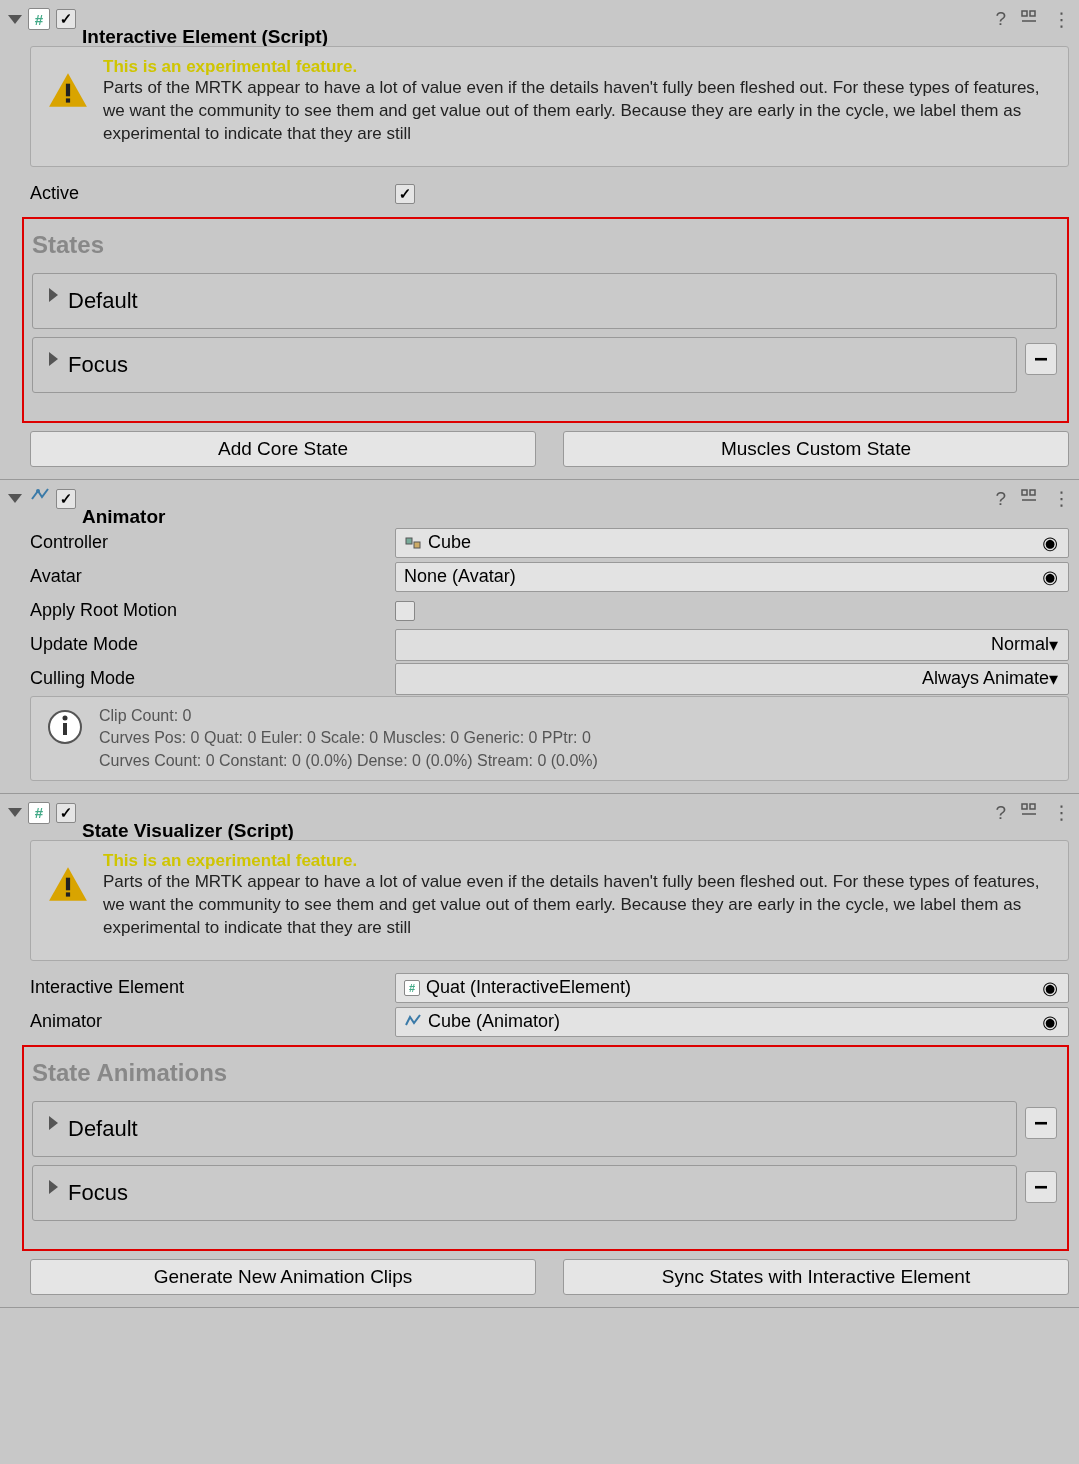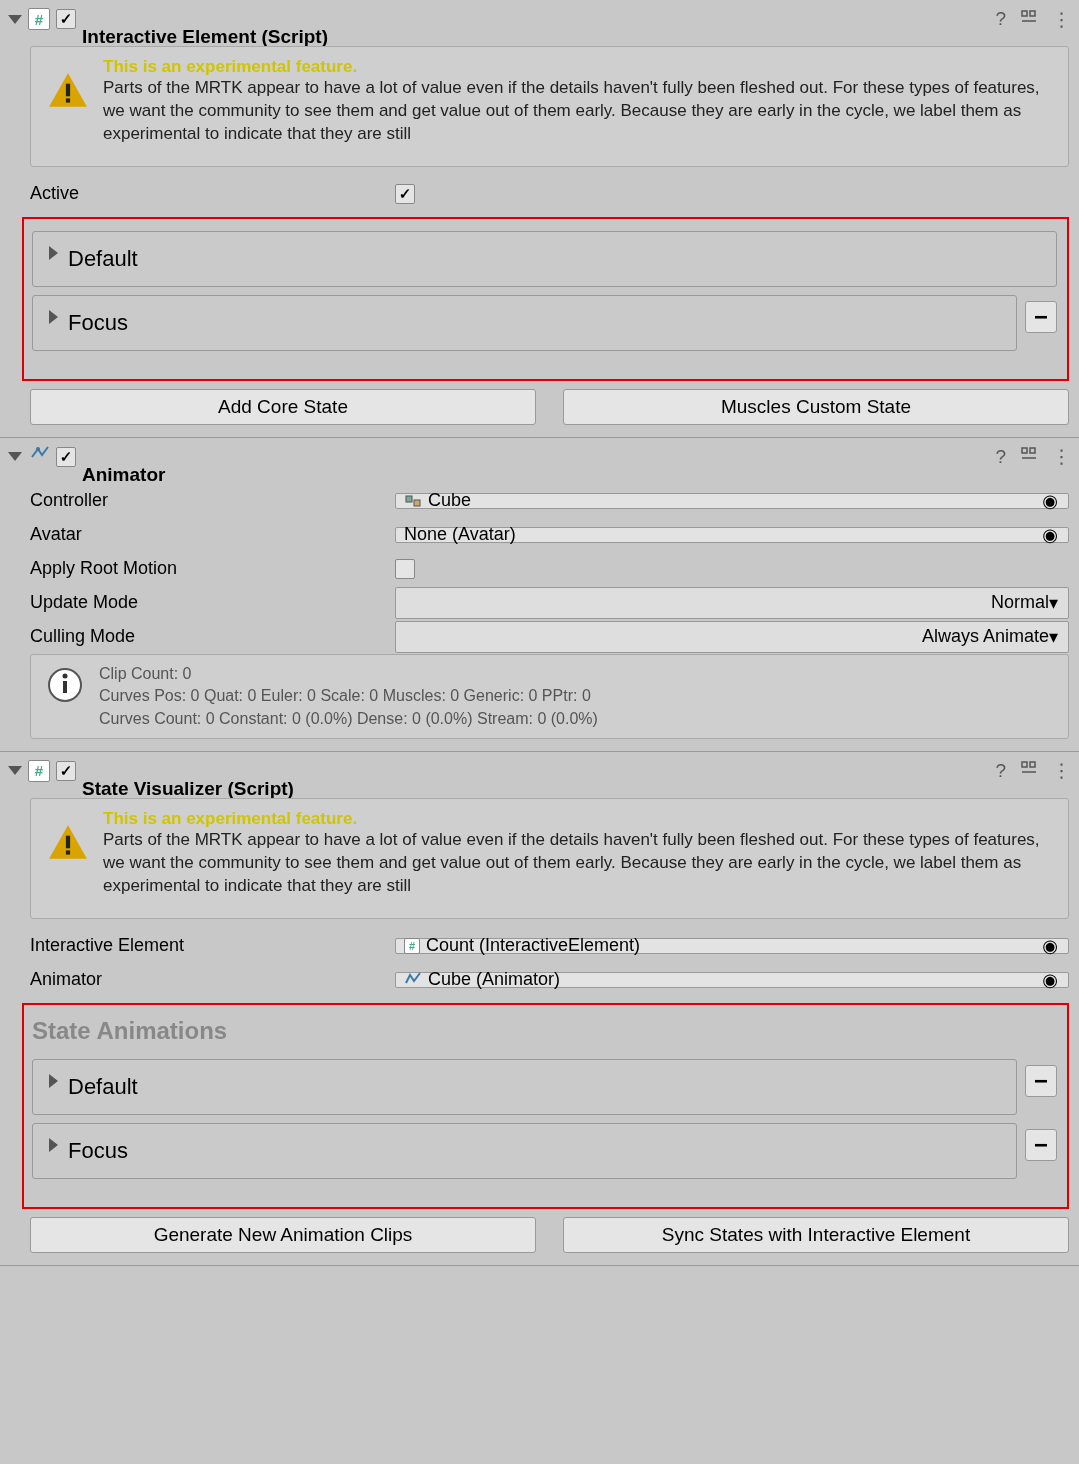--- a/index.html
+++ b/index.html
@@ -21,21 +21,21 @@
 .warning-box .wtext { color:#222; font-size:17px; line-height:1.35; }
 .row { display:flex; align-items:center; min-height:34px; }
 .label { width: 365px; }
 .red-box { border:2px solid #d00; padding:12px 10px 20px 8px; margin:6px 0 8px -8px;}
 .section-title { color:#888; font-size:24px; font-weight:bold; margin-bottom:14px; }
 .state-row { display:flex; gap:8px; margin-bottom:8px; }
 .state-item { flex:1; background:#cacaca; border:1px solid #999; border-radius:3px; padding:14px 16px; display:flex; align-items:flex-start; gap:10px; font-size:22px;}
 .minus-btn { width:32px; height:32px; background:#e5e5e5; border:1px solid #999; border-radius:3px; display:flex; align-items:center; justify-content:center; font-size:24px; font-weight:bold; align-self:flex-start; margin-top:6px; cursor:pointer;}
 .btn-row { display:flex; gap:27px; margin-top:4px;}
 .btn { flex:1; height:36px; background:#e5e5e5; border:1px solid #999; border-radius:3px; font-size:19px; display:flex; align-items:center; justify-content:center; cursor:pointer;}
-.field { flex:1; height:16px; background:#e3e3e3; border:1px solid #999; border-radius:2px; display:flex; align-items:center; padding:0 8px; gap:6px; font-size:18px; position:relative;}
+.field { flex:1; height:30px; background:#e3e3e3; border:1px solid #999; border-radius:2px; display:flex; align-items:center; padding:0 8px; gap:6px; font-size:18px; position:relative;}
 .field .target { position:absolute; right:10px; }
 .dropdown { flex:1; height:32px; background:#dedede; border:1px solid #999; border-radius:2px; display:flex; align-items:center; padding:0 10px; justify-content:flex-end; font-size:18px;}
 .info-box { background:#cfcfcf; border:1px solid #aaa; border-radius:3px; padding:8px 12px 8px 68px; position:relative; }
 .info-box svg { position:absolute; left:14px; top:10px; }
 .info-text { color:#555; font-size:16px; line-height:1.4;}
 .mini-icon { width:18px; height:18px; }
 </style>
 </head>
 <body>
 
@@ -67,20 +67,21 @@
           </svg>
       </span>
       <div class="yellow">This is an experimental feature.</div>
       <div class="wtext">Parts of the MRTK appear to have a lot of value even if the details haven't fully been fleshed out. For these types of features, we want the community to see them and get value out of them early. Because they are early in the cycle, we label them as experimental to indicate that they are still</div>
     </div>
     <div class="row">
       <span class="label">Active</span>
       <span class="checkbox checked"></span>
     </div>
     <div class="red-box">
+      <div class="section-title">States</div>
       <div class="state-row">
         <div class="state-item">
           <span class="foldout-collapsed"></span>
           <span>Default</span>
         </div>
       </div>
       <div class="state-row">
         <div class="state-item">
           <span class="foldout-collapsed"></span>
           <span>Focus</span>
@@ -195,21 +196,21 @@
             <rect x="18" y="28" width="4" height="4" fill="#222"></rect>
           </svg>
       </span>
       <div class="yellow">This is an experimental feature.</div>
       <div class="wtext">Parts of the MRTK appear to have a lot of value even if the details haven't fully been fleshed out. For these types of features, we want the community to see them and get value out of them early. Because they are early in the cycle, we label them as experimental to indicate that they are still</div>
     </div>
     <div class="row">
       <span class="label">Interactive Element</span>
       <div class="field">
         <span class="script-badge" style="width:16px;height:16px;font-size:11px">#</span>
-        <span>Count (InteractiveElement)</span>
+        <span>Quat (InteractiveElement)</span>
         <span class="target">◉</span>
       </div>
     </div>
     <div class="row">
       <span class="label">Animator</span>
       <div class="field">
         <svg class="mini-icon">
             <path d="M2 12 L6 4 L10 10 L16 2" stroke="#3a7aa8" stroke-width="2" fill="none"></path>
           </svg>
         <span>Cube (Animator)</span>

